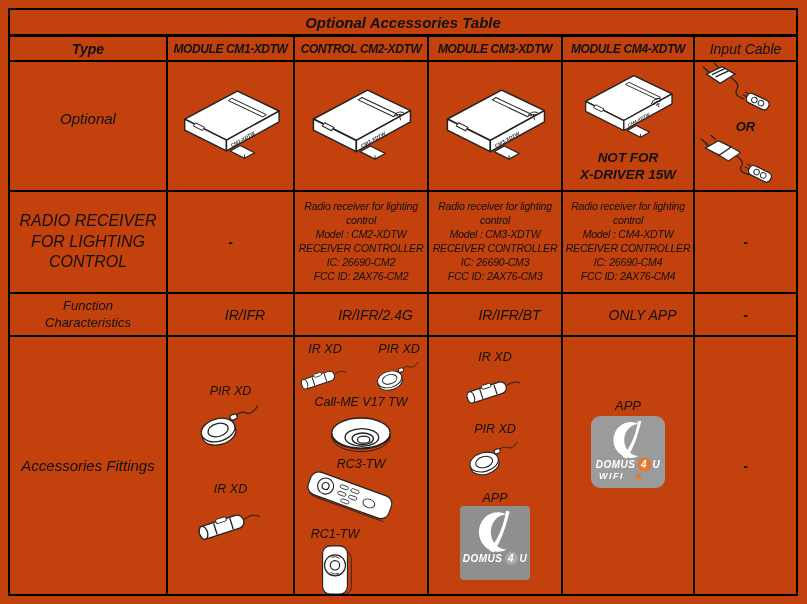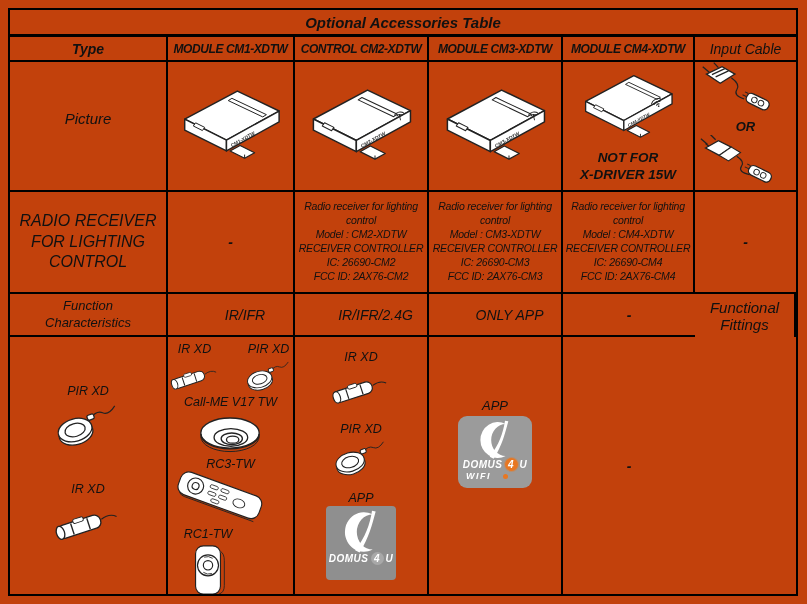--- a/index.html
+++ b/index.html
@@ -162,21 +162,21 @@
 
     <div class="c title-cell">Optional Accessories Table</div>
 
     <div class="c hdr-type" style="font-size:14px;font-weight:bold;">Type</div>
     <div class="c hdr">MODULE CM1-XDTW</div>
     <div class="c hdr">CONTROL CM2-XDTW</div>
     <div class="c hdr">MODULE CM3-XDTW</div>
     <div class="c hdr">MODULE CM4-XDTW</div>
     <div class="c hdr-input colend">Input Cable</div>
 
-    <div class="c rowlabel" style="justify-content:flex-start;padding-top:48px;">Picture</div>
+    <div class="c rowlabel" style="justify-content:flex-start;padding-top:48px;">Optional</div>
     <div class="c">
       <svg class="art" width="118" height="96" viewBox="0 0 130 105">
         <use href="#sym-module"></use>
         <text class="face-label" transform="translate(66,76) rotate(-29)">CM1-XDTW</text>
       </svg>
     </div>
     <div class="c">
       <svg class="art" width="122" height="98" viewBox="0 0 130 105">
         <use href="#sym-module"></use>
         <use href="#sym-antenna" transform="translate(106,40) rotate(-12)"></use>
@@ -229,24 +229,25 @@
 Model : CM4-XDTW
 RECEIVER CONTROLLER
 IC: 26690-CM4
 FCC ID: 2AX76-CM4</div>
     <div class="c dash colend">-</div>
 
     <div class="c func-label">Function
 Characteristics</div>
     <div class="c func-val">IR/IFR</div>
     <div class="c func-val">IR/IFR/2.4G</div>
+    <div class="c func-val">IR/IFR/BT</div>
     <div class="c func-val">ONLY APP</div>
     <div class="c dash colend">-</div>
 
-    <div class="c rowlabel rowend">Functional Fittings</div>
+    <div class="c rowlabel rowend">Accessories Fittings</div>
 
     <div class="c rowend" style="gap:34px;">
       <div class="blk">
         <div class="itm-label">PIR XD</div>
         <svg class="art" width="82" height="50" viewBox="0 0 90 58">
             <use href="#sym-pir"></use>
           </svg>
       </div>
       <div class="blk">
         <div class="itm-label">IR XD</div>

